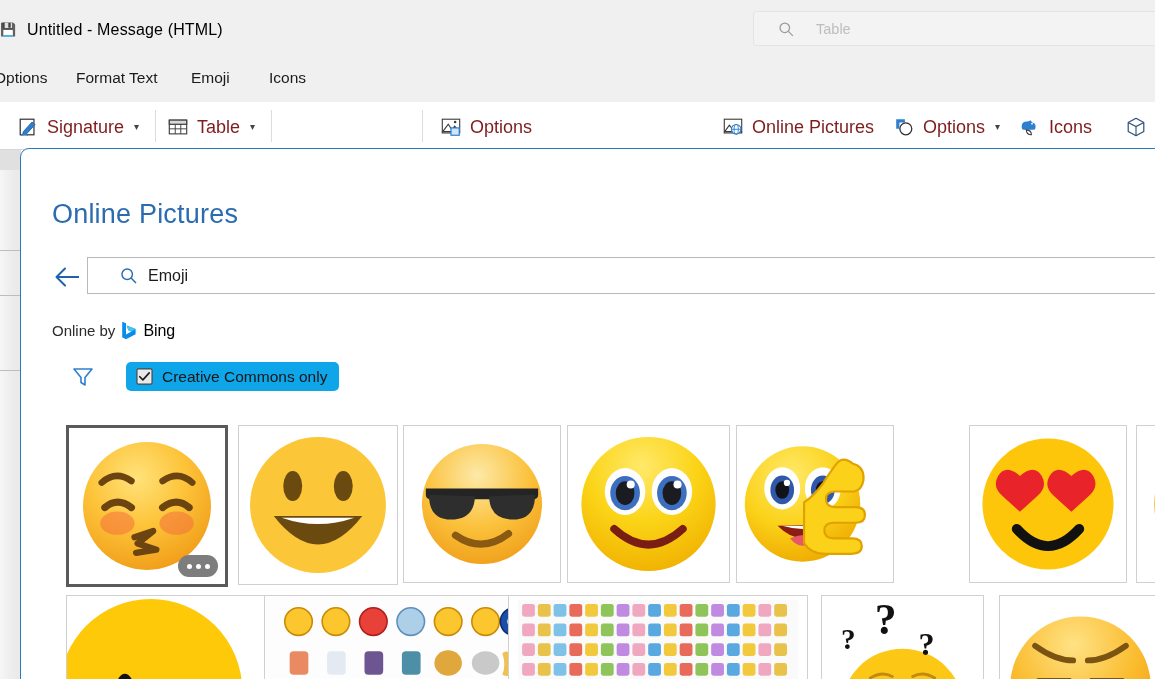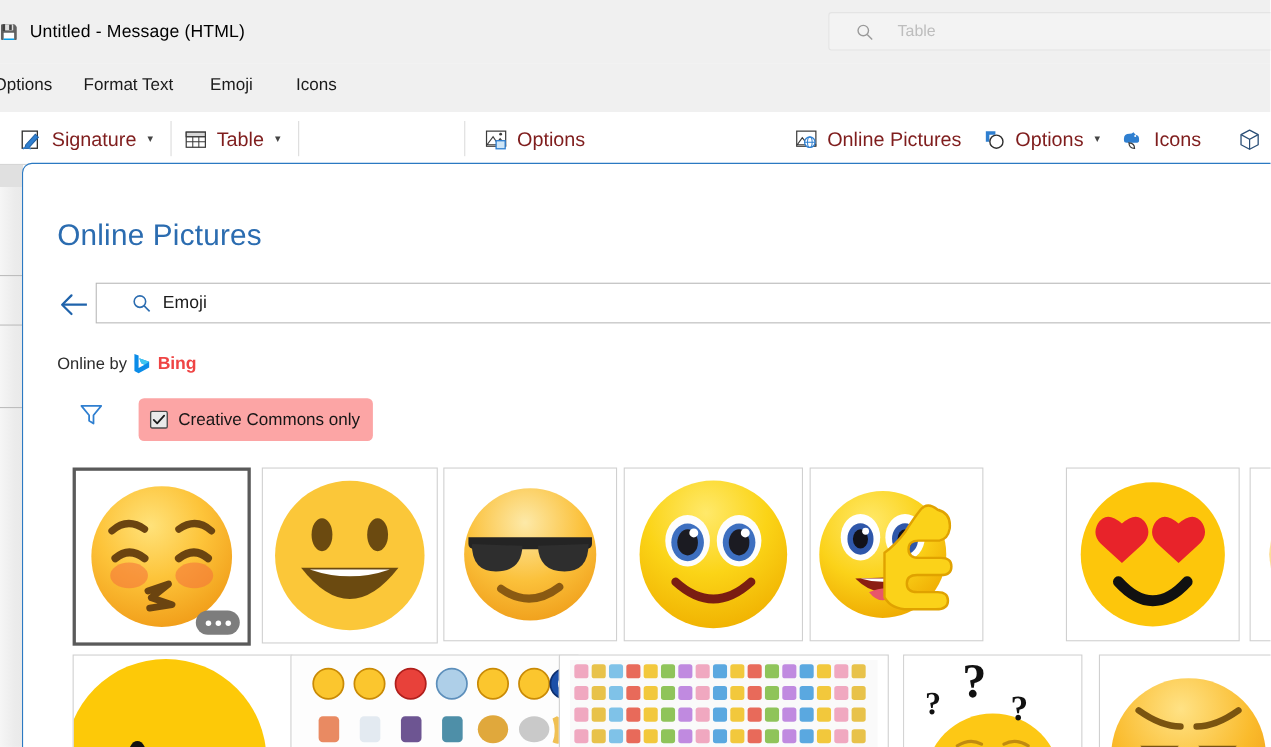--- a/index.html
+++ b/index.html
@@ -106,27 +106,27 @@
     position: absolute; left: 60px; top: 9px;
     font-size: 16px; color: #1b1b1b;
   }
 
   .powered {
     position: absolute; left: 31px; top: 172px;
     display: flex; align-items: center; gap: 6px;
   }
   .powered .lbl { font-size: 15px; color: #2b2b2b; }
   .powered .bingmark { width: 16px; height: 19px; display:block; }
-  .powered .bingword { font-size: 16px; color: #ef4444; font-weight: bold; letter-spacing: -.1px; text-align: center; }
+  .powered .bingword { font-size: 16px; color: #000000; font-weight: normal; letter-spacing: -.1px; text-align: center; }
 
   .filter-row { position: absolute; left: 0; top: 213px; width: 100%; height: 34px; }
   .funnel { position: absolute; left: 50px; top: 3px; width: 24px; height: 24px; }
   .cc-pill {
-    position: absolute; left: 105px; top: 0px; height: 39px;
-    background: #fca5a5; border-radius: 5px;
+    position: absolute; left: 105px; top: 0px; height: 29px;
+    background: #0ea5e9; border-radius: 5px;
     display: flex; align-items: center; gap: 9px;
     padding: 0 12px 0 10px; cursor: pointer;
   }
   .cc-pill .cbox { width: 17px; height: 17px; display:block; flex:none; }
   .cc-pill .cclabel { font-size: 15.5px; color: #161616; white-space: nowrap; }
 
   
   .grid { position: absolute; left: 28px; top: 276px; width: 1200px; }
   .tile {
     position: absolute;

